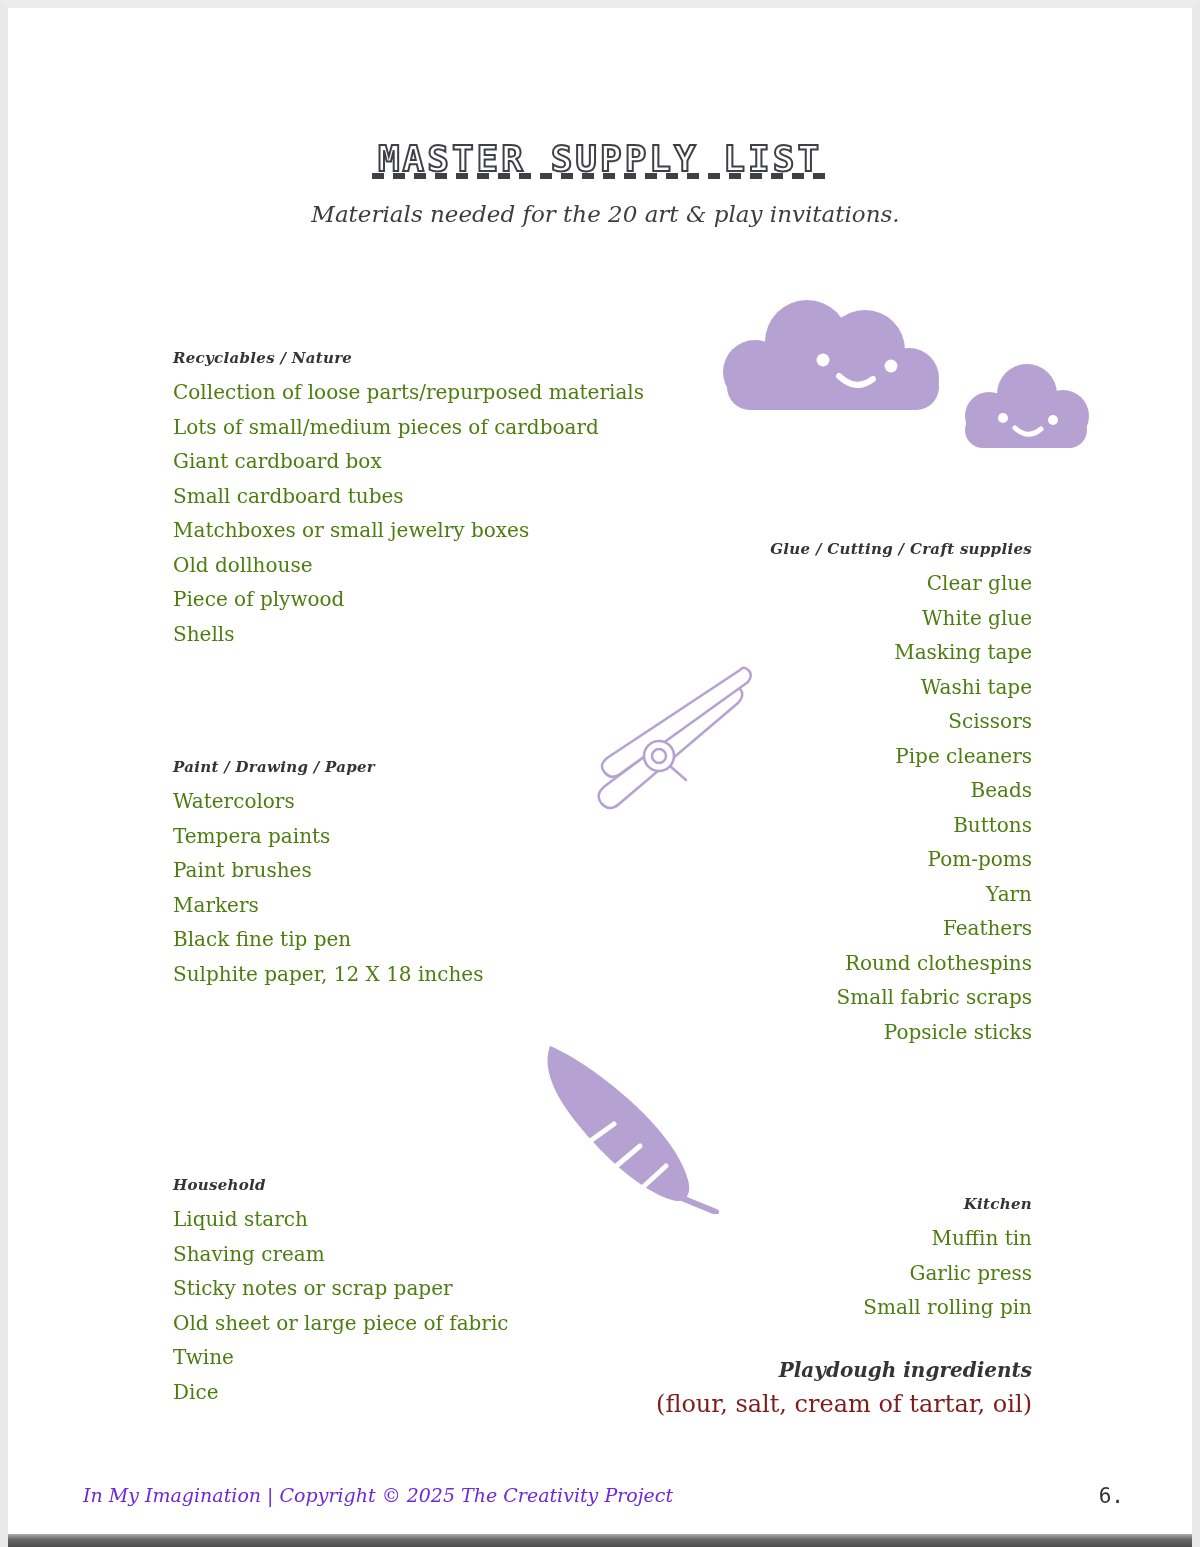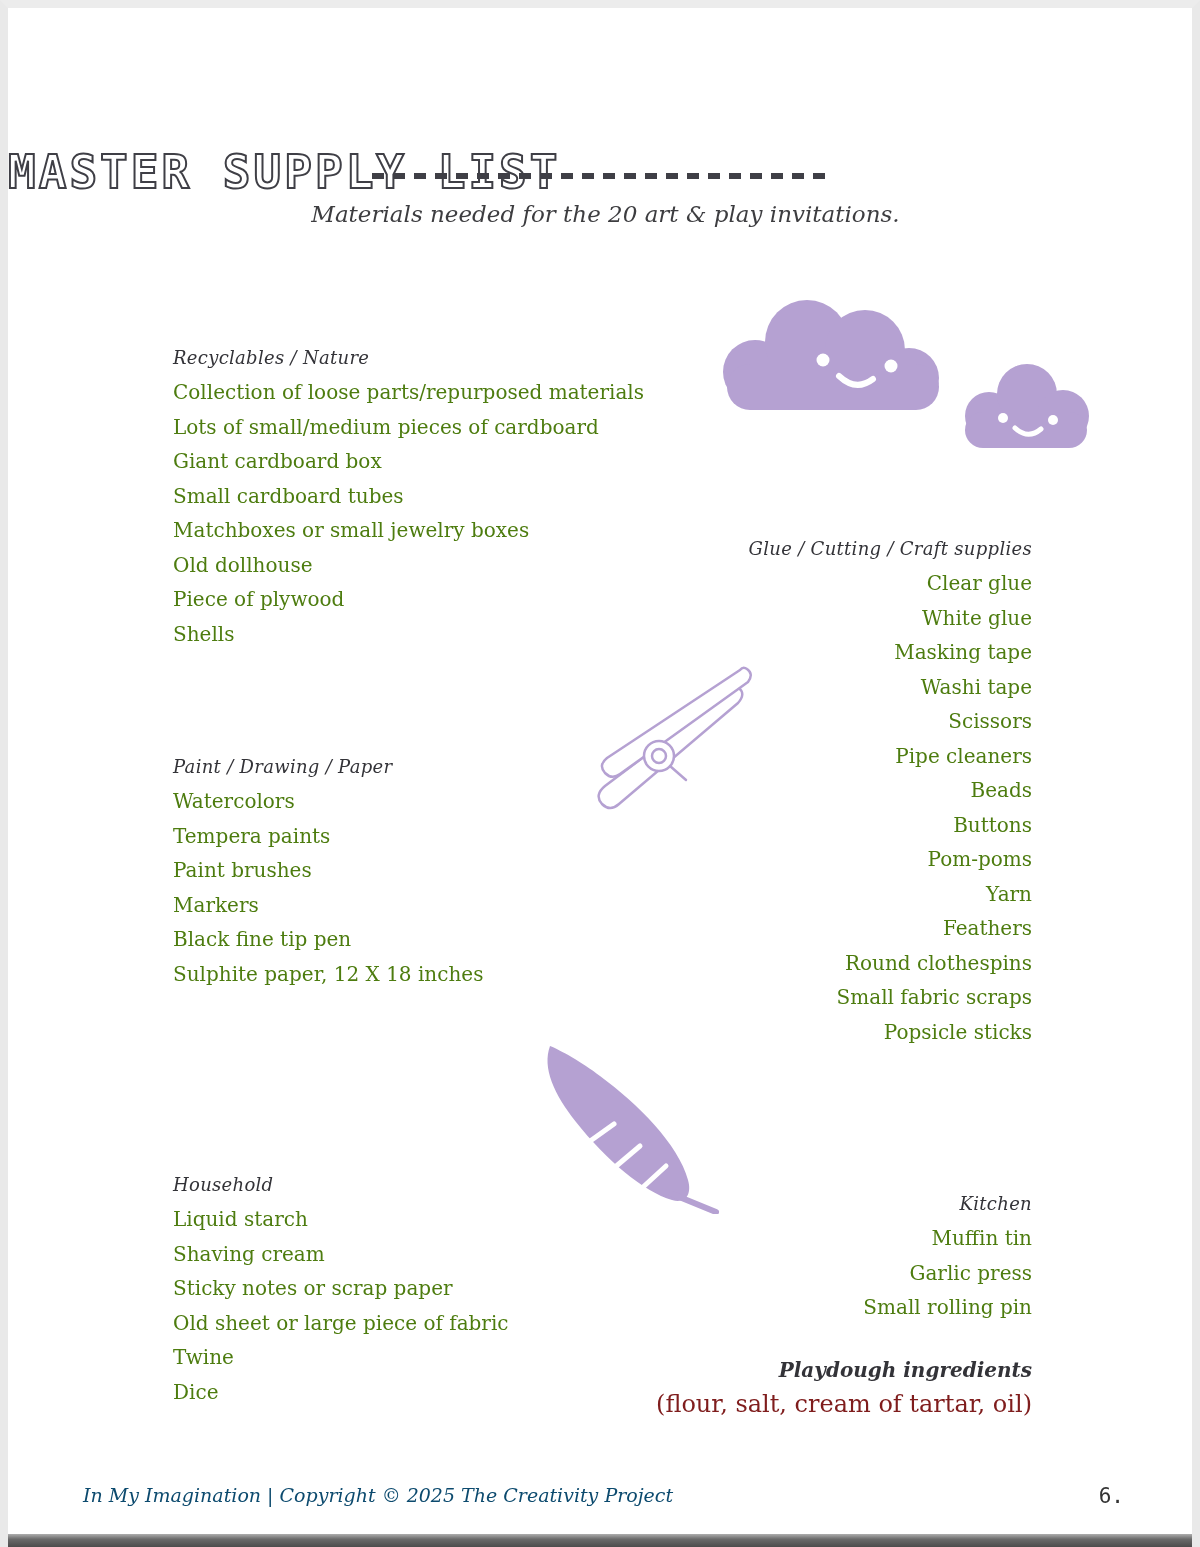--- a/index.html
+++ b/index.html
@@ -18,41 +18,41 @@
     border-top:8px solid #ececec;
     box-sizing:border-box;
   }
   .bottom-bar{
     position:absolute;left:0;right:0;bottom:0;height:13px;
     background:linear-gradient(180deg,#aeaeae 0%,#6a6a6a 40%,#4c4c4c 100%);
   }
   
   .title{
     position:absolute;top:106px;left:0;right:0;
-    text-align:left;
+    text-align:center;
     font-family:"DejaVu Sans Mono","Liberation Mono",monospace;
-    font-weight:bold;font-size:46px;letter-spacing:3px;
+    font-weight:bold;font-size:36px;letter-spacing:3px;
     color:#3f3f46;
   }
   @supports (-webkit-text-stroke: 2px #000){
     .title{color:transparent;-webkit-text-stroke:2px #3f3f46;}
   }
   .title-dashes{
     position:absolute;top:165px;left:50%;margin-left:-228px;
     width:456px;height:6px;
     background:repeating-linear-gradient(90deg,#3f3f46 0 12px,transparent 12px 21px);
   }
   .subtitle{
     position:absolute;top:193px;left:0;right:0;
     text-align:center;font-style:italic;font-size:23px;color:#3d3d40;padding-left:11px;
   }
   
   .section{position:absolute;}
   .section h3{
-    margin:0;font-size:18px;font-weight:normal;font-style:italic;
+    margin:0;font-size:15px;font-weight:bold;font-style:italic;
     color:#333338;line-height:34px;letter-spacing:.3px;
   }
   .list .list-item{
     font-size:20px;line-height:34.5px;color:#4d7c0f;white-space:nowrap;
   }
   .left-col{left:165px;text-align:left;}
   .right-col{right:160px;text-align:right;}
   .sec-recyclables{top:333px;}
   .sec-paint{top:742px;}
   .sec-household{top:1120px;margin-top:40px;}
@@ -62,21 +62,21 @@
   .kitchen-note{font-size:24px;line-height:34.5px;color:#7f1d1d;}
   
   .deco{position:absolute;}
   .deco-cloud-large{left:705px;top:288px;}
   .deco-cloud-small{left:945px;top:344px;}
   .deco-clothespin{left:548px;top:648px;}
   .deco-feather{left:512px;top:1034px;}
   
   .footer{
     position:absolute;left:75px;top:1476px;
-    font-style:italic;font-size:19px;color:#0c4a6e;
+    font-style:italic;font-size:19px;color:#6d28d9;
   }
   .page-number{
     position:absolute;right:68px;top:1476px;
     font-size:21px;color:#333;font-family:"DejaVu Sans Mono","Liberation Mono",monospace;
   }
 </style>
 </head>
 <body>
 
 <div class="page">

